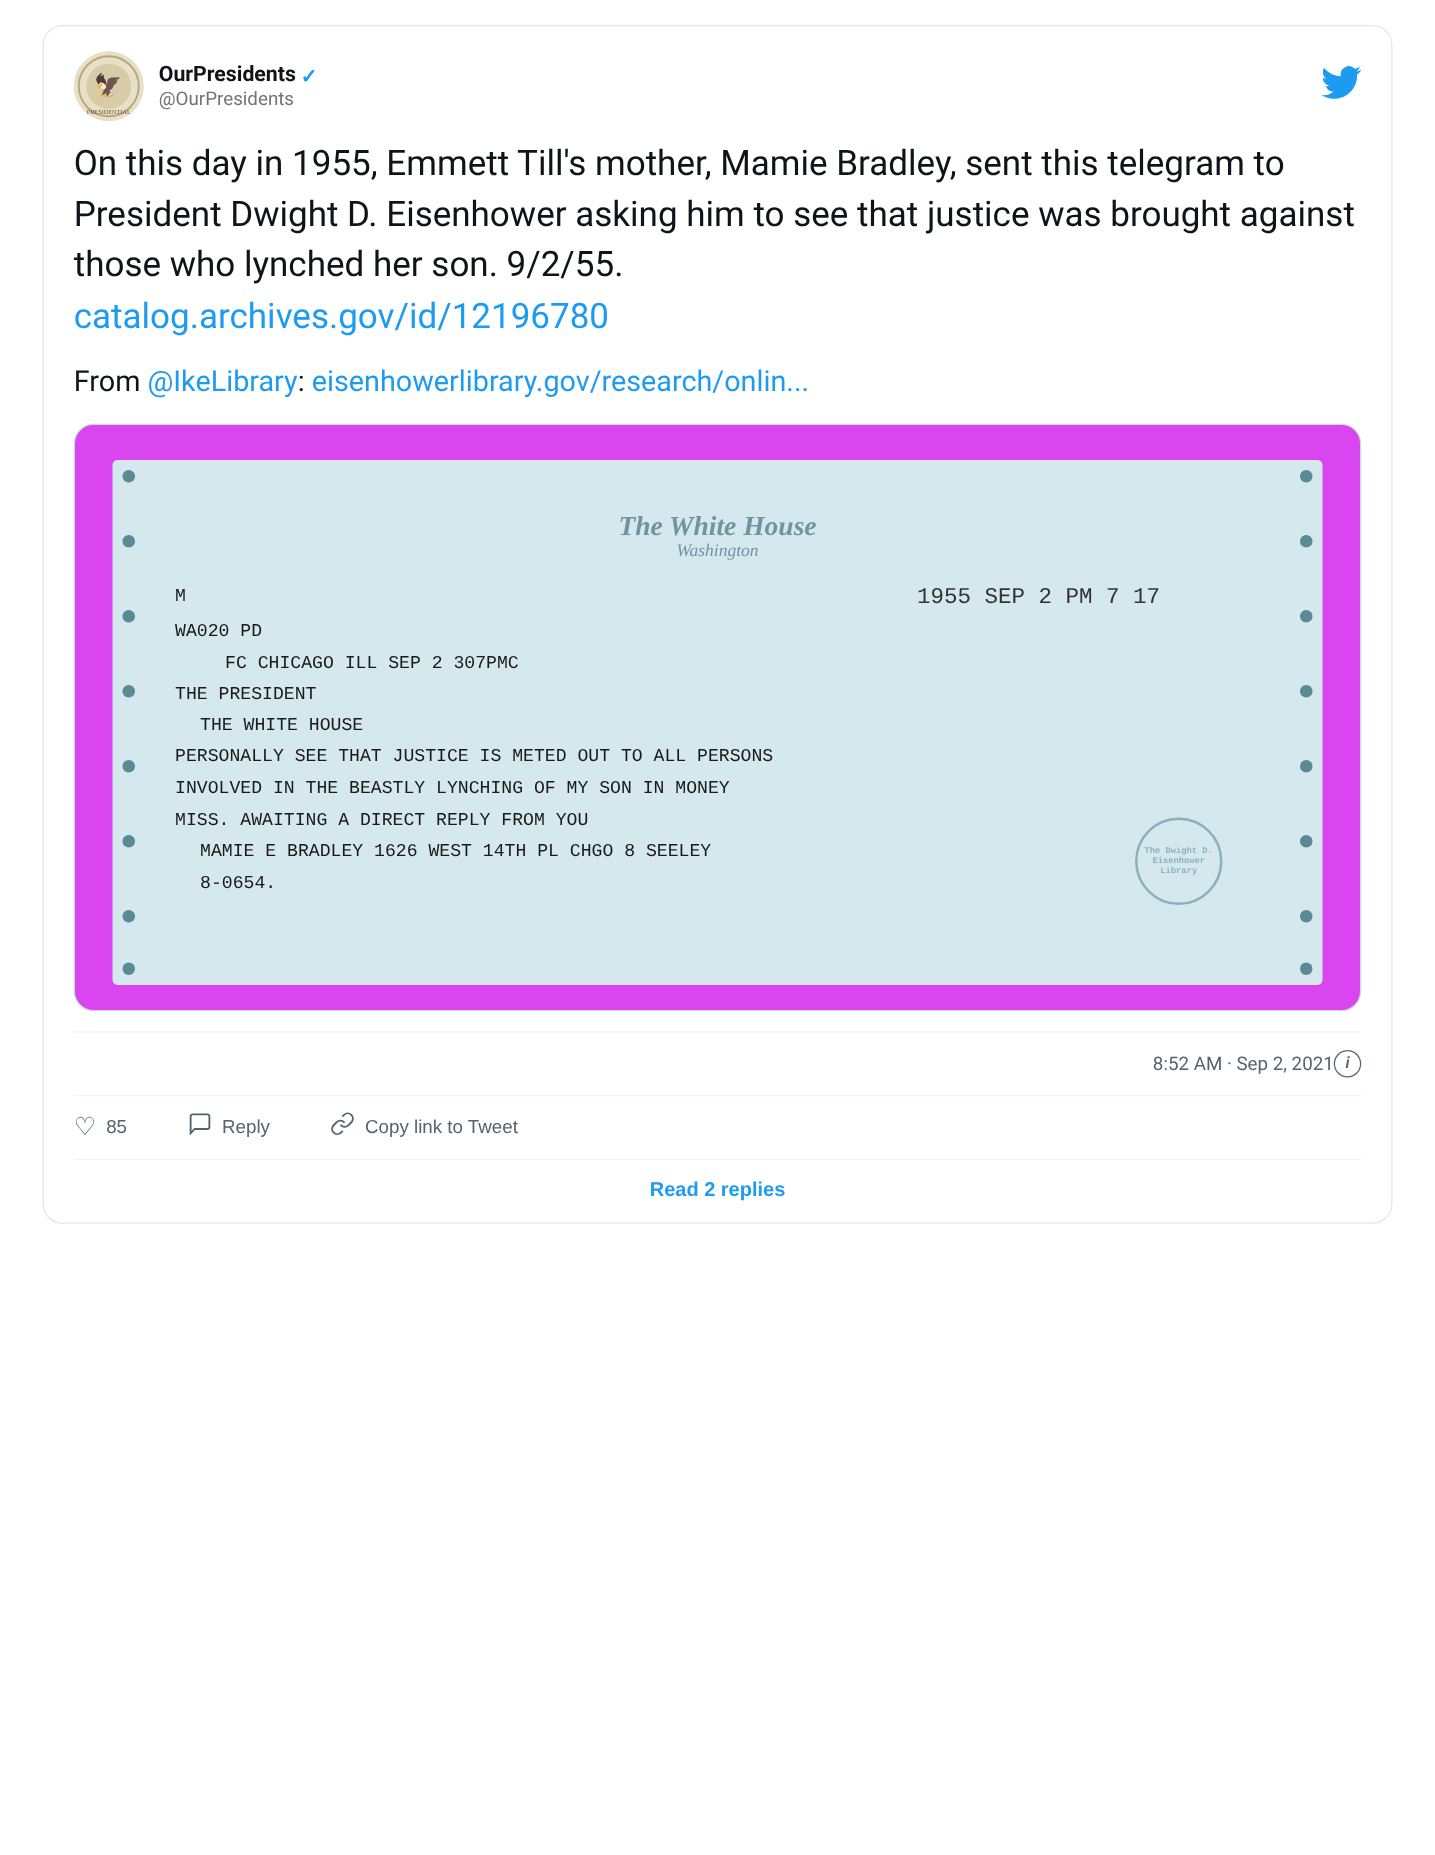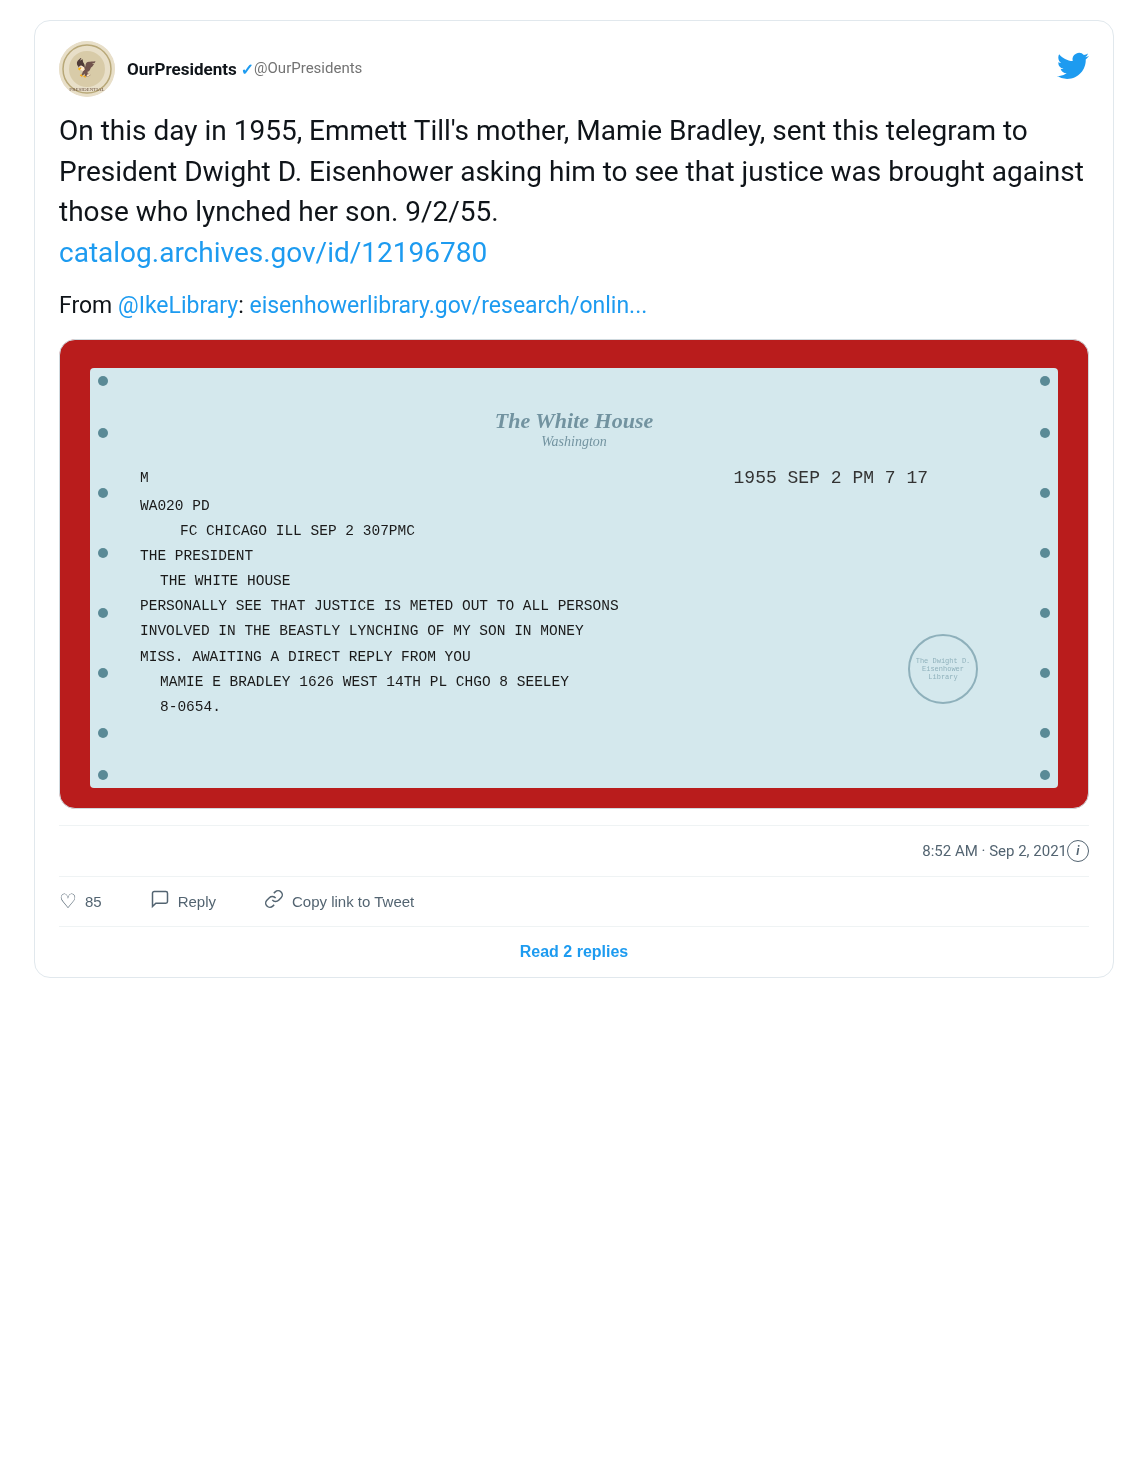--- a/index.html
+++ b/index.html
@@ -49,21 +49,21 @@
       flex-shrink: 0;
     }
 
     .avatar-img {
       width: 56px;
       height: 56px;
     }
 
     .account-info {
       display: flex;
-      flex-direction: row;
+      flex-direction: column;
     }
 
     .account-name {
       display: flex;
       align-items: center;
       gap: 4px;
       font-weight: 700;
       font-size: 17px;
       color: #0f1419;
     }
@@ -102,21 +102,21 @@
       color: #0f1419;
       margin-bottom: 16px;
     }
 
     
     .document-container {
       border: 1px solid #cfd9de;
       border-radius: 16px;
       overflow: hidden;
       margin-bottom: 16px;
-      background: #b91c1c;
+      background: #d946ef;
       padding: 28px 30px 20px 30px;
       position: relative;
     }
 
     .document-inner {
       background: #d4e8ed;
       border-radius: 4px;
       padding: 20px 30px 24px 30px;
       position: relative;
       min-height: 420px;
@@ -191,28 +191,29 @@
     }
 
     .doc-stamp {
       width: 70px;
       height: 70px;
       border-radius: 50%;
       border: 2px solid #4a7a8a;
       opacity: 0.5;
       position: absolute;
       right: 80px;
-      bottom: 84px;
+      bottom: 64px;
       display: flex;
       align-items: center;
       justify-content: center;
       text-align: center;
       font-size: 7px;
       color: #4a7a8a;
       font-family: "Courier New", Courier, monospace;
+      font-weight: bold;
     }
 
     
     .tweet-timestamp {
       font-size: 15px;
       color: #536471;
       padding: 14px 0;
       border-top: 1px solid #eff3f4;
       border-bottom: 1px solid #eff3f4;
       display: flex;

